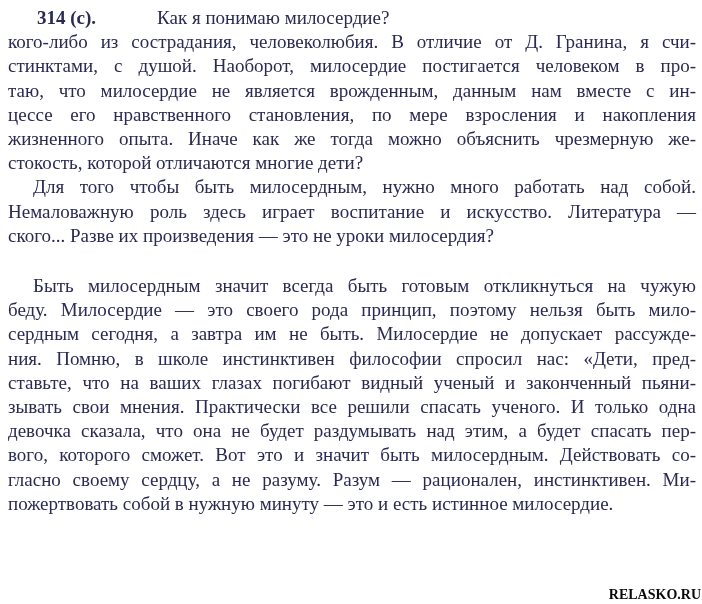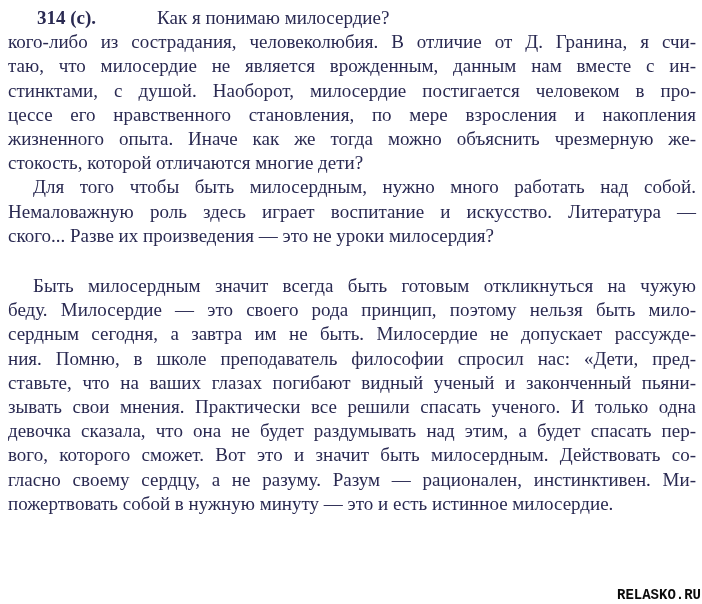--- a/index.html
+++ b/index.html
@@ -47,21 +47,21 @@
   .line.first {
     text-indent: 25px;
   }
   .line.last {
     text-align-last: left;
   }
   .watermark {
     position: absolute;
     right: 1px;
     bottom: 1px;
-    font-family: Liberation Mono, monospace;
+    font-family: Liberation Serif, serif;
     font-weight: bold;
     font-size: 14px;
     letter-spacing: 0px;
     color: #0a0a0a;
     text-shadow:
       -1px -1px 0 #ffffff, 1px -1px 0 #ffffff,
       -1px  1px 0 #ffffff, 1px  1px 0 #ffffff,
        0   -1px 0 #ffffff, 0    1px 0 #ffffff,
       -1px  0   0 #ffffff, 1px  0   0 #ffffff;
     margin-left: 16px;
@@ -71,36 +71,36 @@
 <body>
 
 <div class="page" style="background: rgb(255, 255, 255); color: rgb(42, 42, 82);">
   <div class="title-line">
     <span class="title-number">314 (с).</span><span class="title-text">Как я понимаю милосердие?</span>
   </div>
 
   <div id="paragraphs">
       <div class="paragraph">
         <div class="line">кого-либо из сострадания, человеколюбия. В отличие от Д. Гранина, я счи-</div>
+        <div class="line">стинктами, с душой. Наоборот, милосердие постигается человеком в про-</div>
         <div class="line">таю, что милосердие не является врожденным, данным нам вместе с ин-</div>
-        <div class="line">стинктами, с душой. Наоборот, милосердие постигается человеком в про-</div>
         <div class="line">цессе его нравственного становления, по мере взросления и накопления</div>
         <div class="line">жизненного опыта. Иначе как же тогда можно объяснить чрезмерную же-</div>
         <div class="line last">стокость, которой отличаются многие дети?</div>
       </div>
       <div class="paragraph">
         <div class="line first">Для того чтобы быть милосердным, нужно много работать над собой.</div>
         <div class="line">Немаловажную роль здесь играет воспитание и искусство. Литература —</div>
         <div class="line last">ского... Разве их произведения — это не уроки милосердия?</div>
       </div>
       <div class="paragraph gap-before">
         <div class="line first">Быть милосердным значит всегда быть готовым откликнуться на чужую</div>
         <div class="line">беду. Милосердие — это своего рода принцип, поэтому нельзя быть мило-</div>
         <div class="line">сердным сегодня, а завтра им не быть. Милосердие не допускает рассужде-</div>
-        <div class="line">ния. Помню, в школе преподаватель философии спросил нас: «Дети, пред-</div>
+        <div class="line">ния. Помню, в школе инстинктивен философии спросил нас: «Дети, пред-</div>
         <div class="line">ставьте, что на ваших глазах погибают видный ученый и законченный пьяни-</div>
         <div class="line">зывать свои мнения. Практически все решили спасать ученого. И только одна</div>
         <div class="line">девочка сказала, что она не будет раздумывать над этим, а будет спасать пер-</div>
         <div class="line">вого, которого сможет. Вот это и значит быть милосердным. Действовать со-</div>
         <div class="line">гласно своему сердцу, а не разуму. Разум — рационален, инстинктивен. Ми-</div>
         <div class="line last">пожертвовать собой в нужную минуту — это и есть истинное милосердие.</div>
       </div>
     </div>
 
   <div class="watermark">RELASKO.RU</div>

